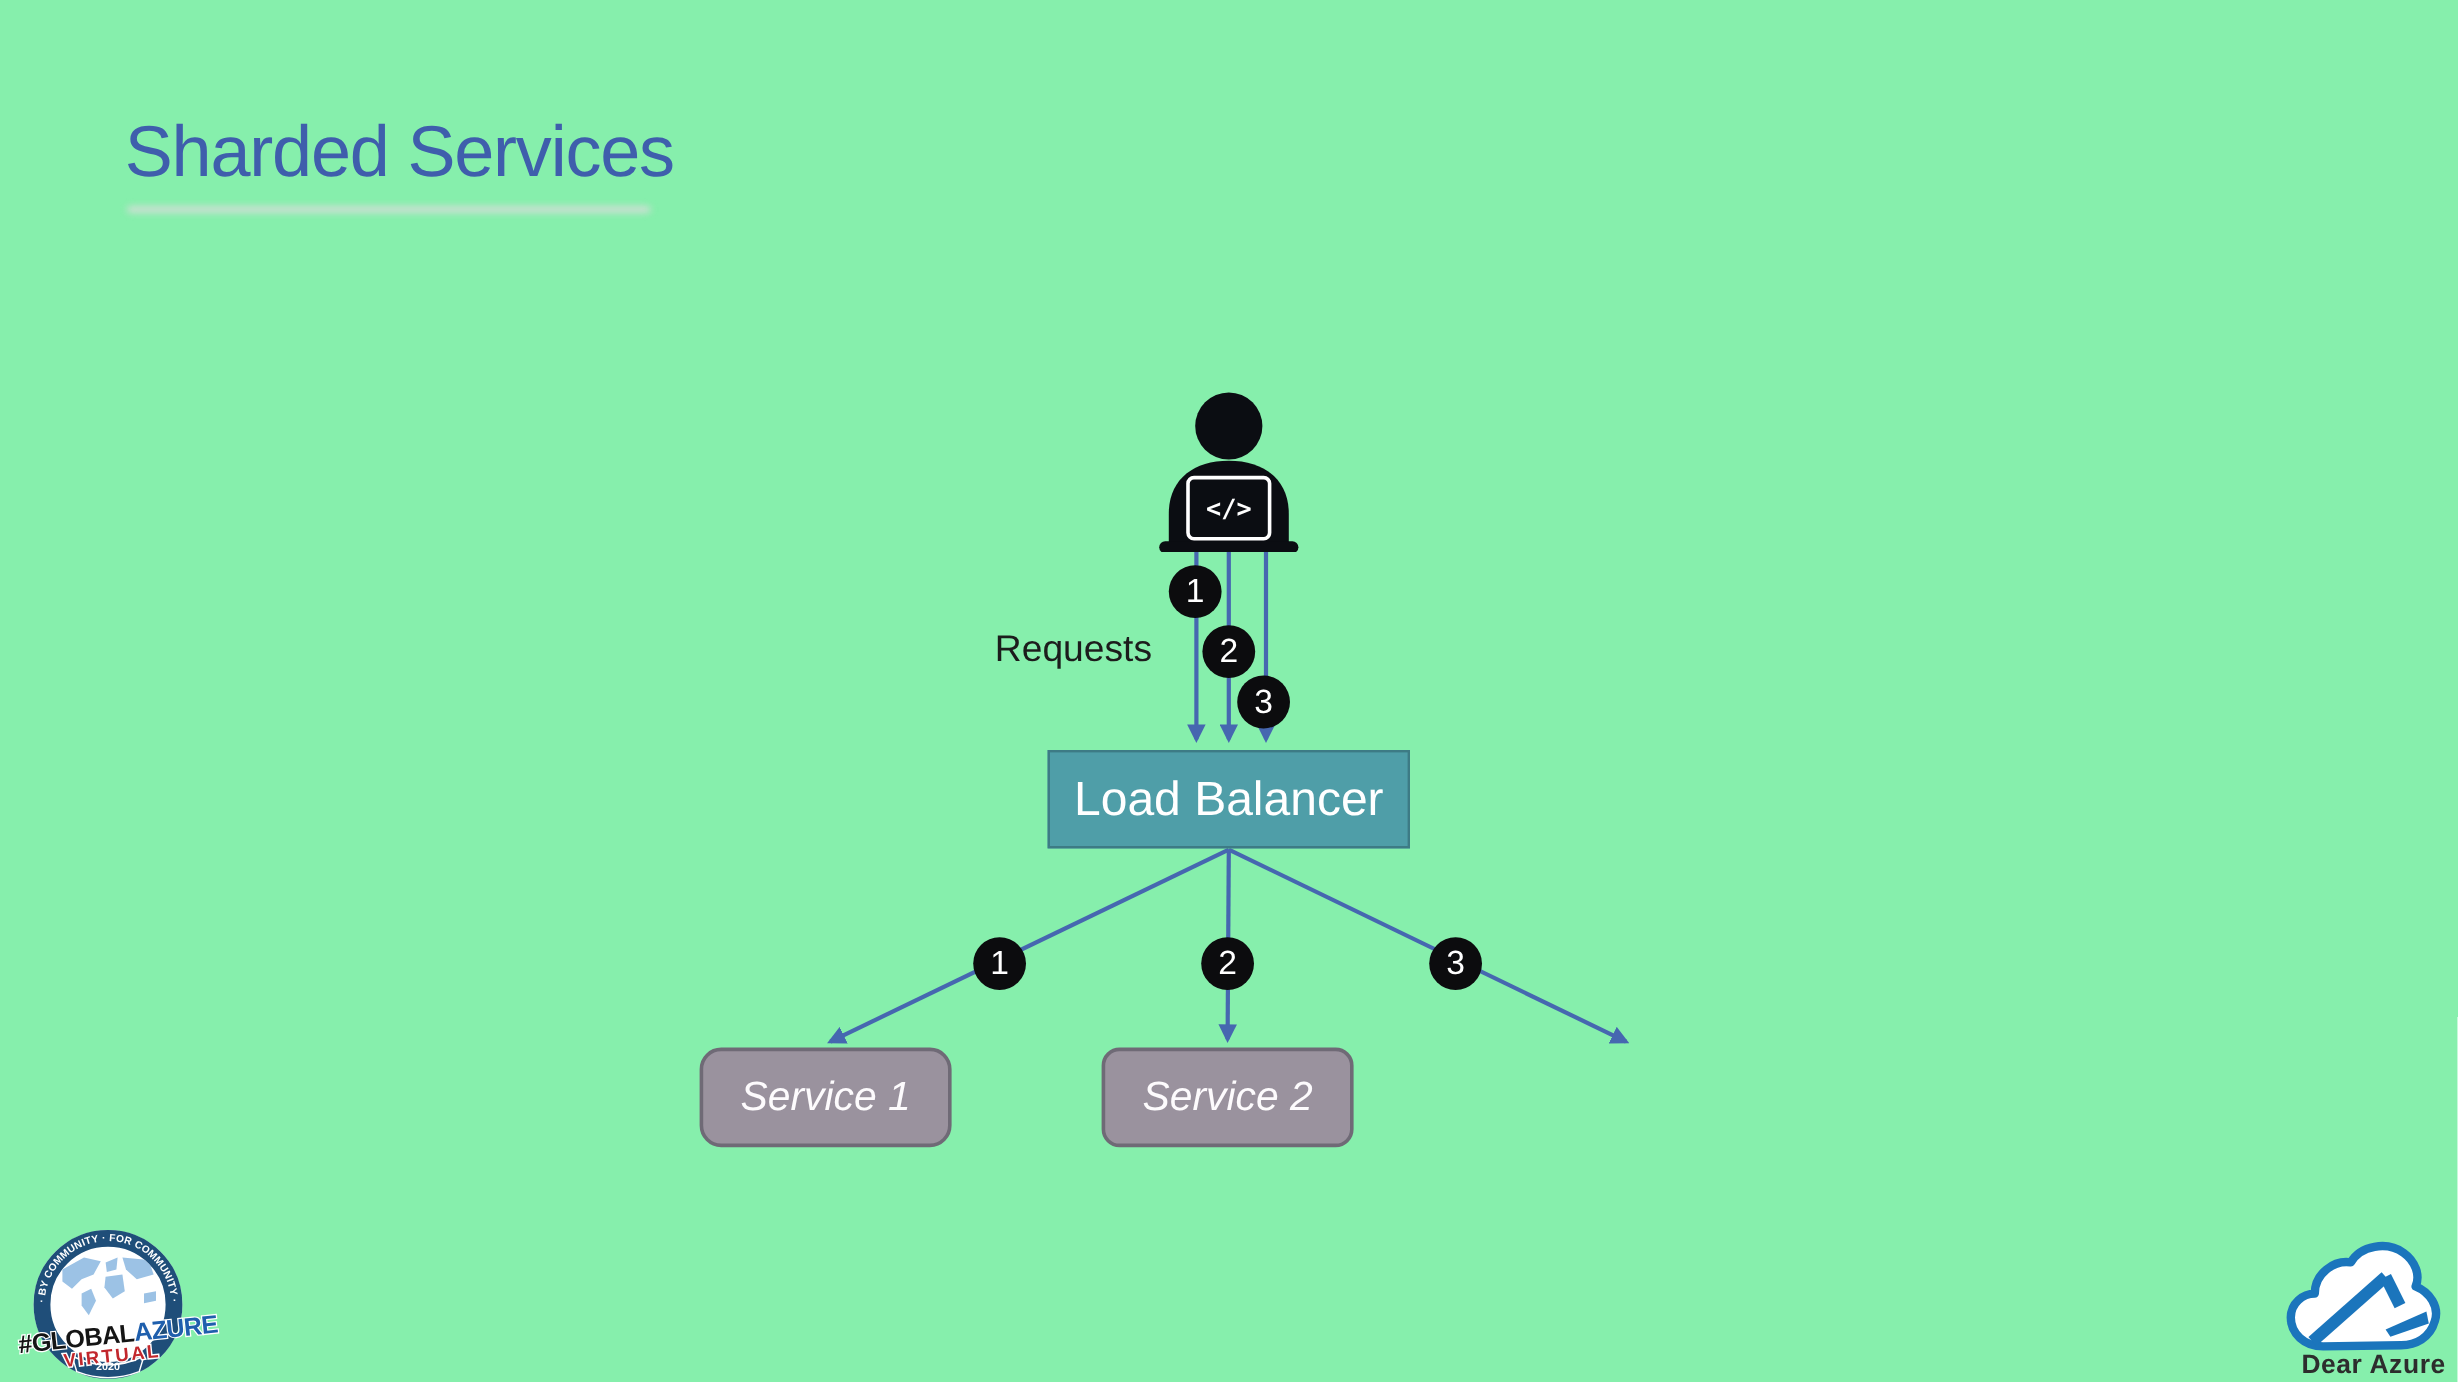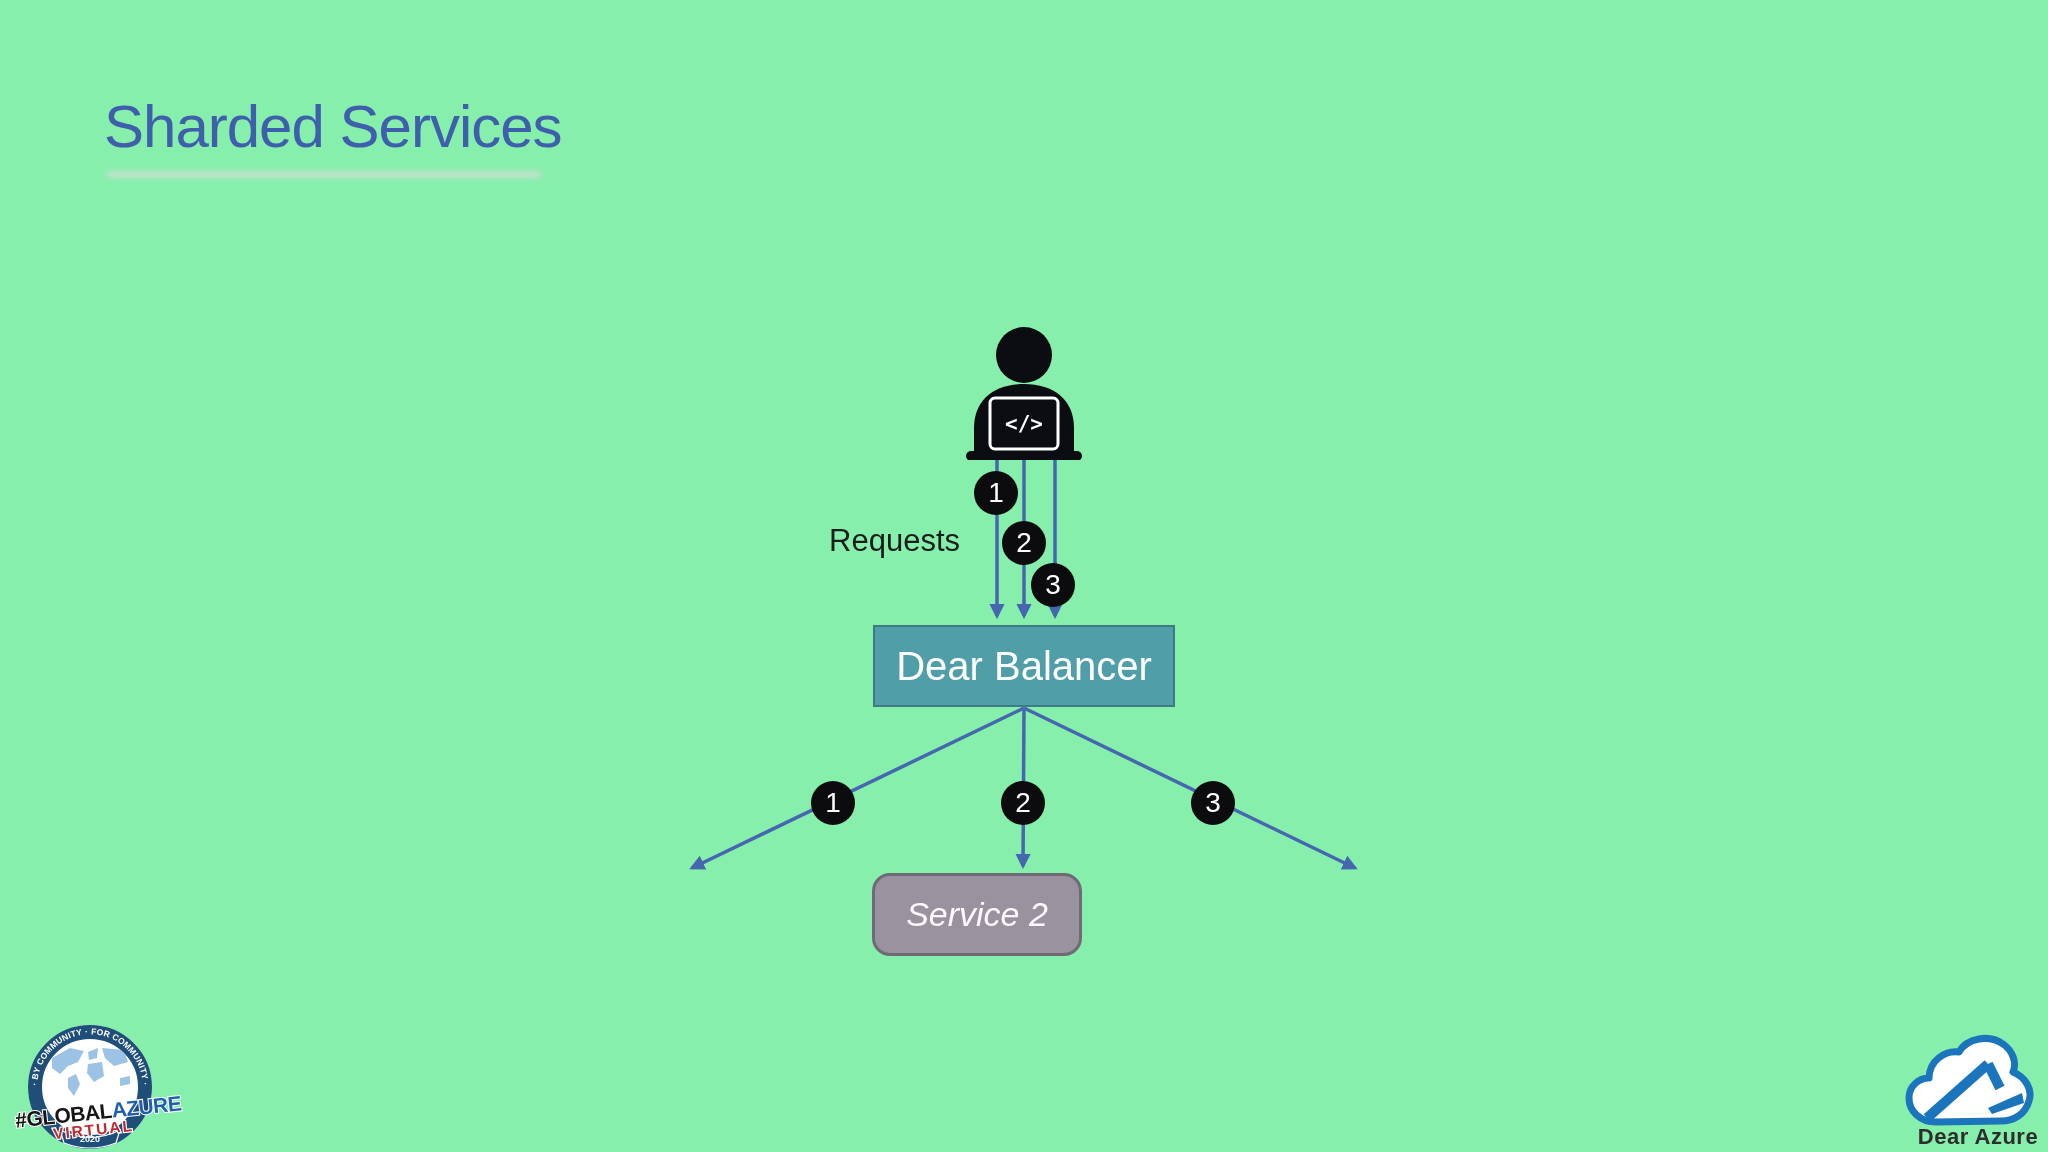--- a/index.html
+++ b/index.html
@@ -33,21 +33,21 @@
     background:#4f9ea8;border:2px solid #3d7b85;box-sizing:border-box;
     display:flex;align-items:center;justify-content:center;
     color:#ffffff;font-size:40px;
   }
   .service-box{
     position:absolute;top:873px;width:210px;height:83px;box-sizing:border-box;
     background:#9a929e;border:3px solid #6f6a76;border-radius:18px;
     display:flex;align-items:center;justify-content:center;
     color:#fdfbfd;font-size:34px;font-style:italic;
   }
-  .s1{left:583px;} .s2{left:872px;} .s3{left:1255px;}
+  .s1{left:583px;} .s2{left:918px;border-radius:15px;} .s3{left:1255px;}
   .ga-logo{position:absolute;left:24px;top:1018px;overflow:visible;}
   .da-logo{position:absolute;left:1894px;top:1030px;overflow:visible;}
 </style>
 </head>
 <body>
 
 <div class="slide">
 
   <div class="title">Sharded Services</div>
   <div class="title-ghost"></div>
@@ -76,27 +76,30 @@
     <rect x="8" y="133" width="116" height="10" rx="5" fill="#0b0d12"></rect>
   </svg>
 
   <div class="requests-label">Requests</div>
 
   <div class="badge rb1">1</div>
   <div class="badge rb2">2</div>
   <div class="badge rb3">3</div>
 
   <div class="lb-box">
-    <span>Dear Balancer</span>
+    <span>Load Balancer</span>
   </div>
 
   <div class="badge db1">1</div>
   <div class="badge db2">2</div>
   <div class="badge db3">3</div>
 
+  <div class="service-box s1">
+    <span>Service 1</span>
+  </div>
   <div class="service-box s2">
     <span>Service 2</span>
   </div>
 
   <svg class="ga-logo" width="152" height="134" viewBox="0 0 152 134">
     <defs>
       <clipPath id="gaClip">
           <circle cx="66" cy="69" r="48"></circle>
         </clipPath>
       <path id="gaRing" d="M 18.4,96.5 A 55,55 0 1 1 113.6,96.5" fill="none"></path>

